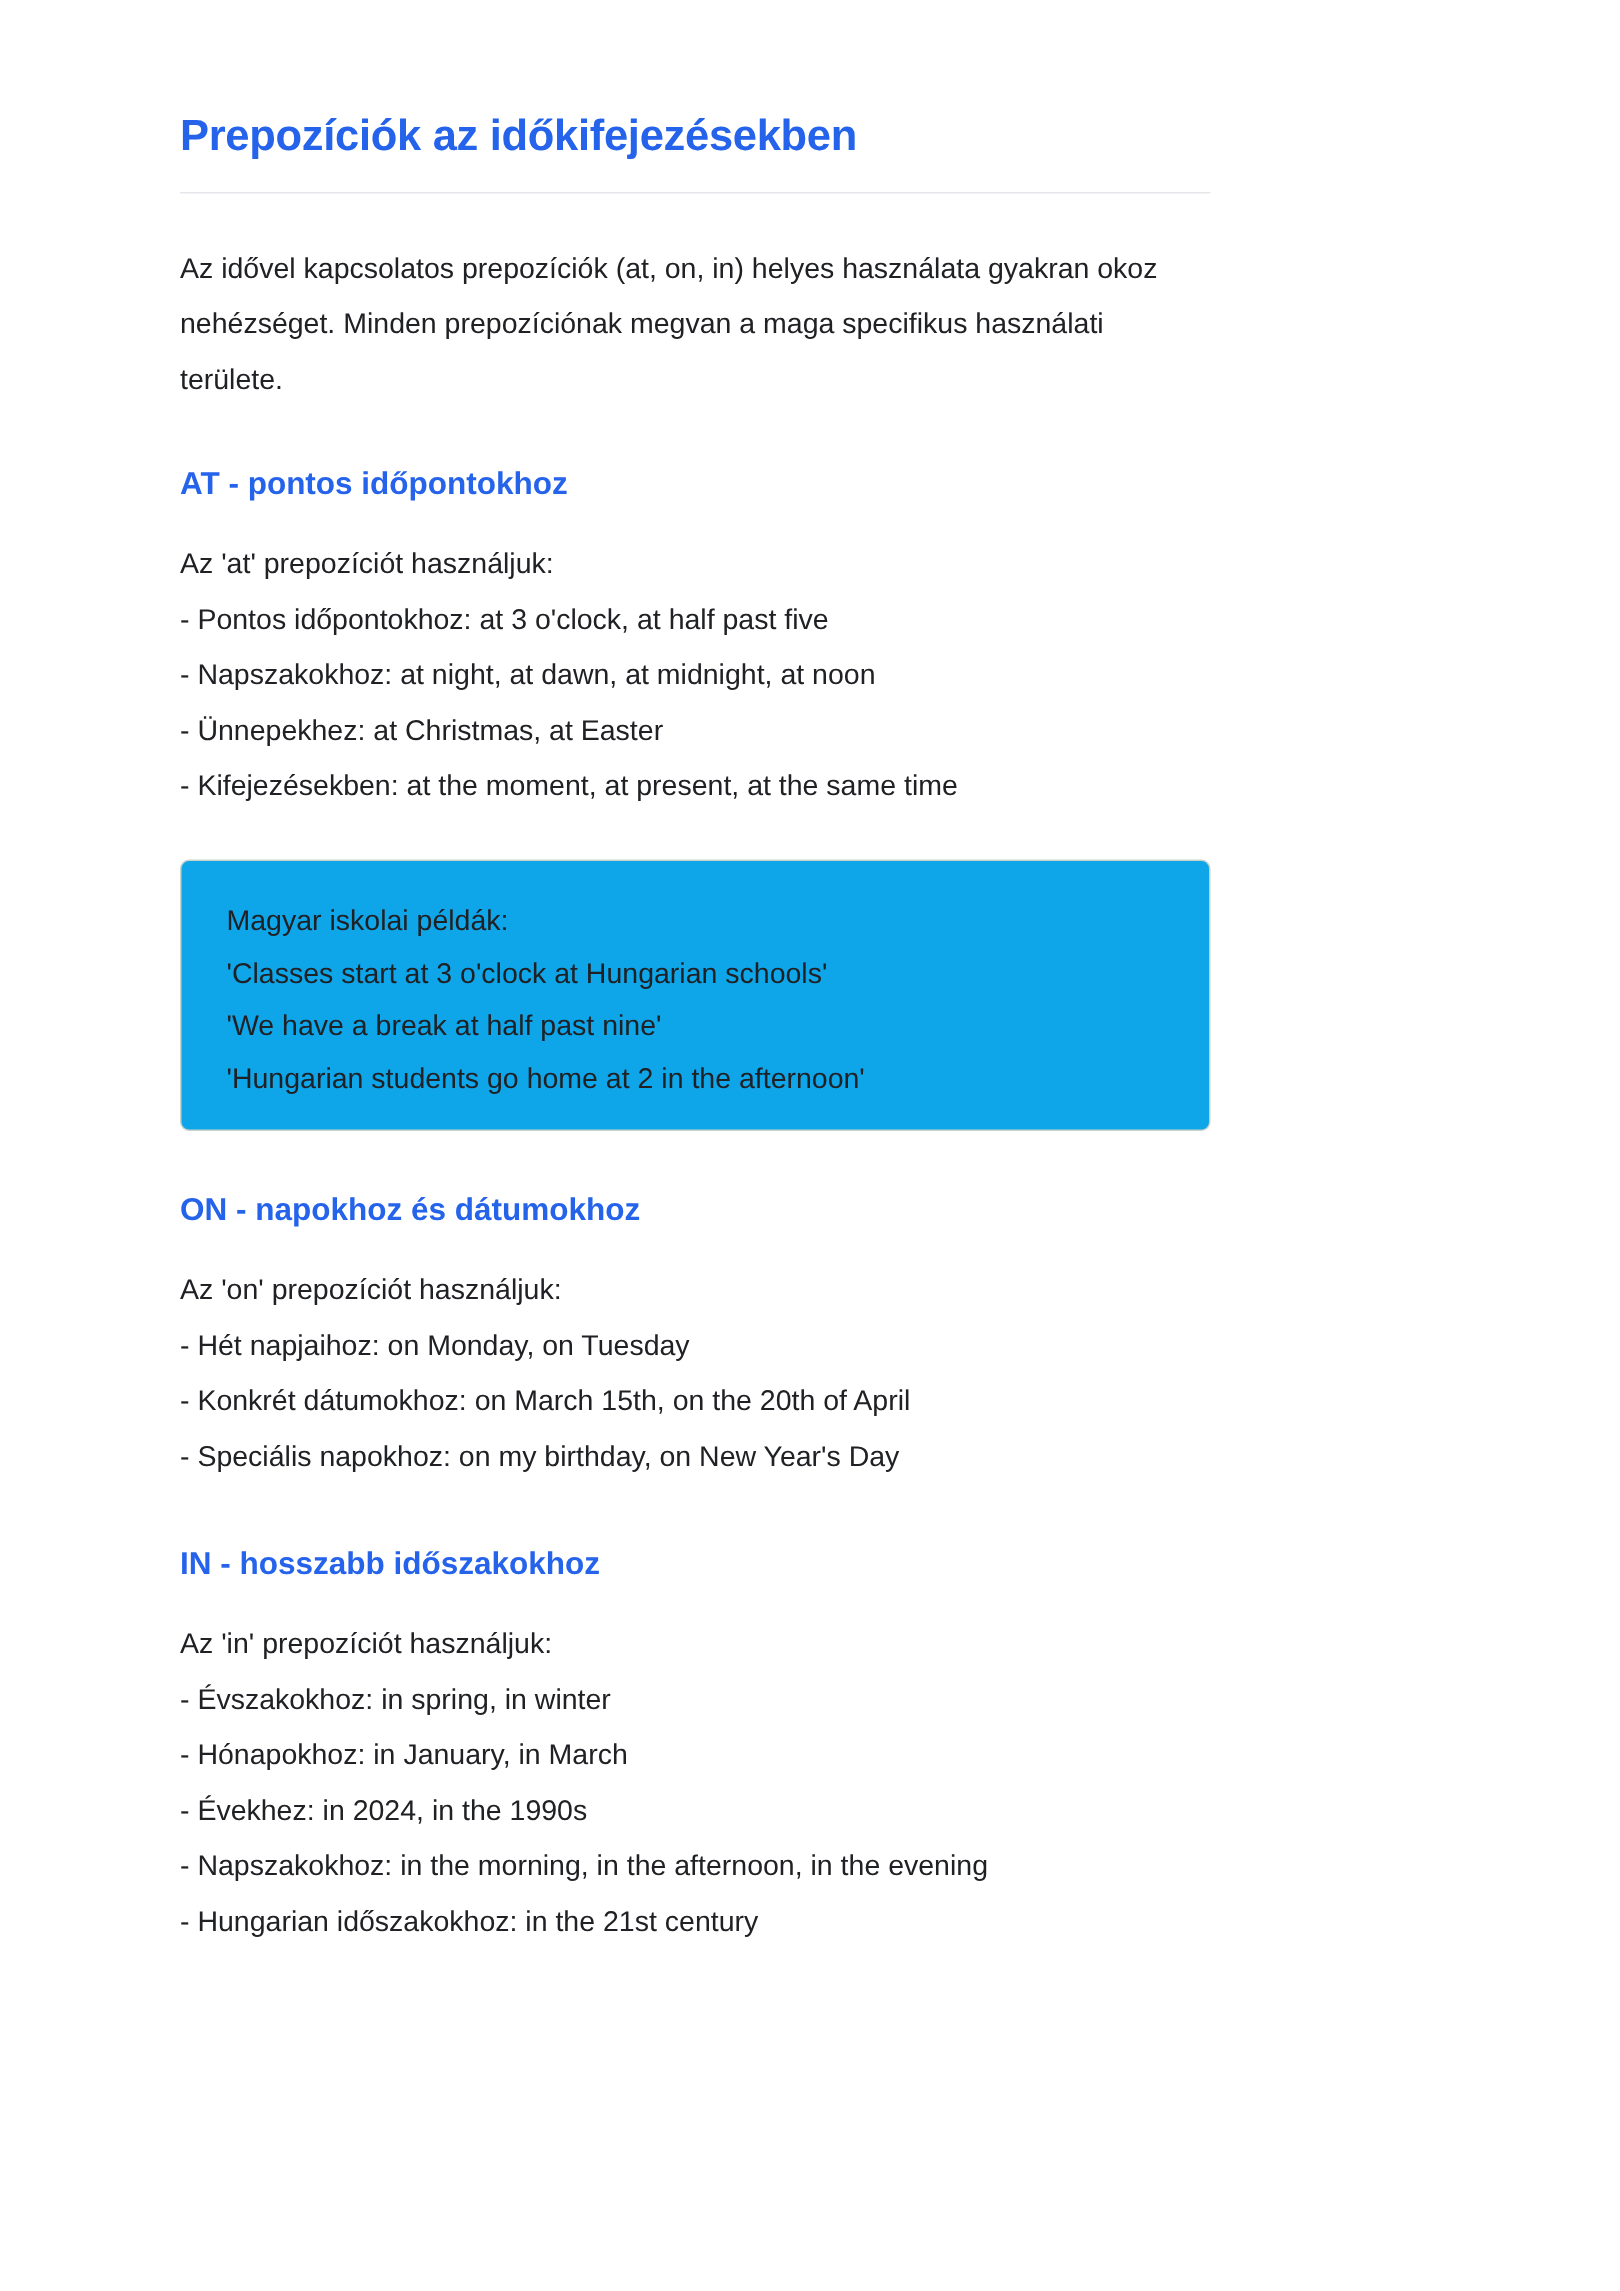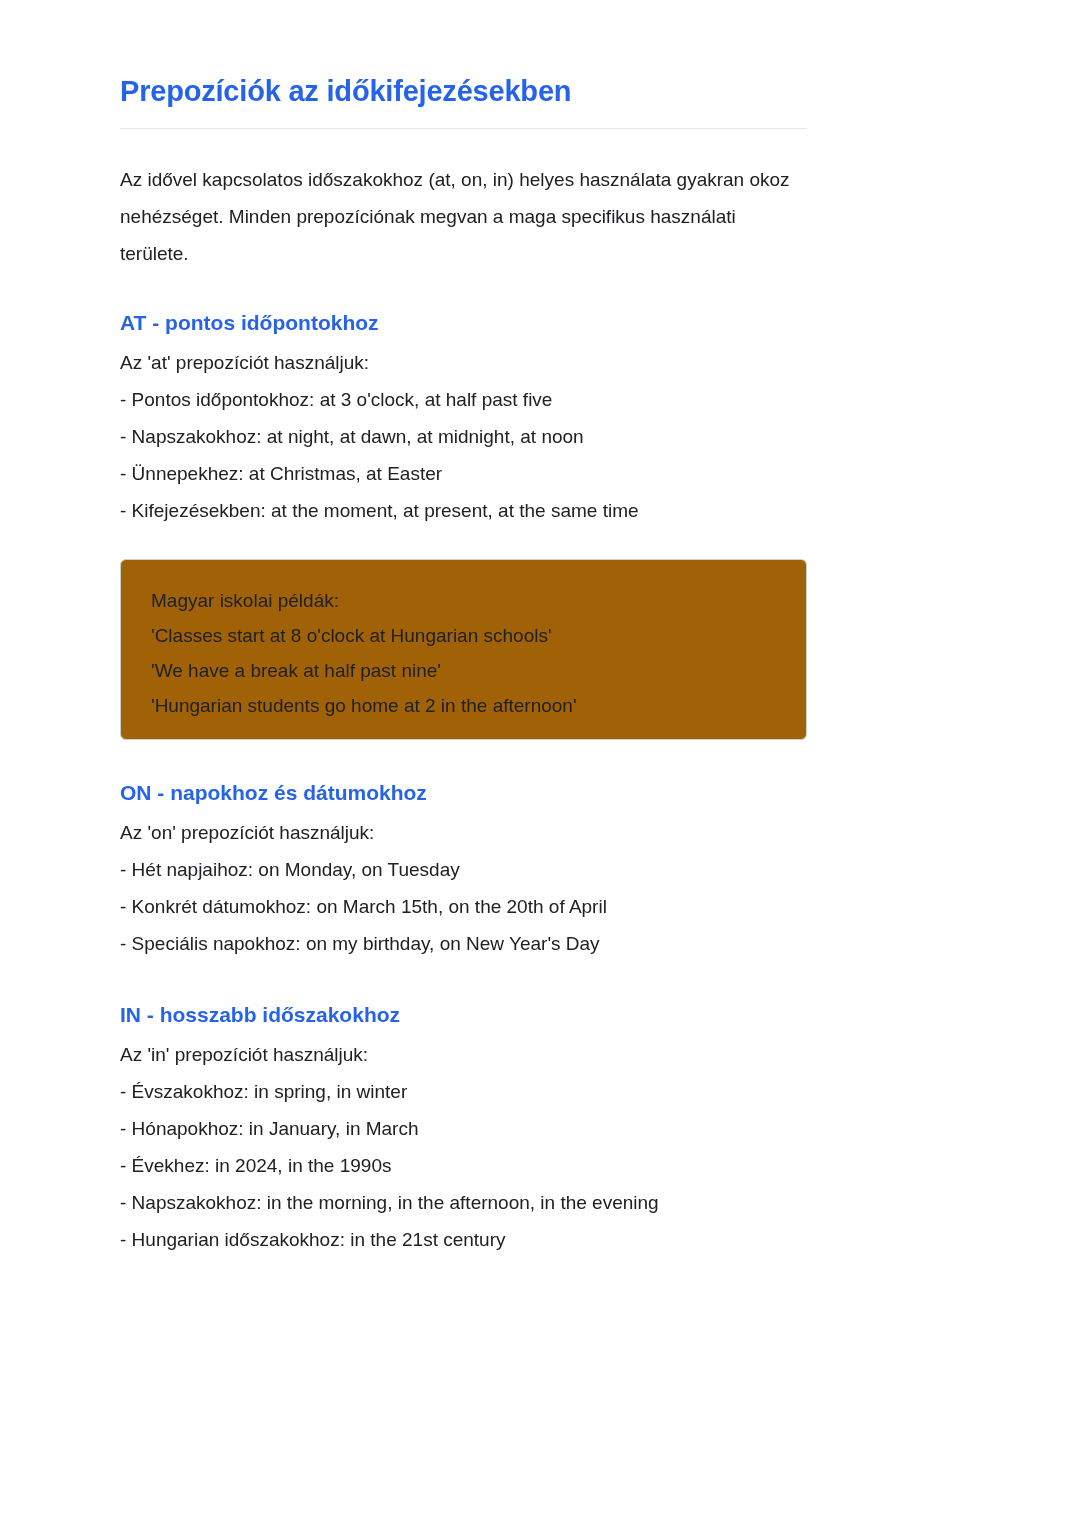--- a/index.html
+++ b/index.html
@@ -44,25 +44,25 @@
     color: #2563eb;
     font-size: 21px;
     font-weight: 700;
     line-height: 26px;
     margin: 38px 0 0 0;
   }
   .section-heading.gap-lg {
     margin-top: 40px;
   }
   .section-intro {
-    margin-top: 8px;
+    margin-top: 22px;
   }
   .example-box {
     box-sizing: border-box;
-    background: #a16207;
+    background: #0ea5e9;
     border: 1px solid #c8d3ca;
     border-radius: 6px;
     margin-top: 30px;
     padding: 23px 30px 16px 30px;
   }
   .example-line {
     font-size: 19px;
     line-height: 35px;
     white-space: nowrap;
   }
@@ -70,39 +70,39 @@
 </head>
 <body>
 
 <div class="page">
 
   <h1 class="doc-title">Prepozíciók az időkifejezésekben</h1>
 
   <hr class="divider">
 
   <div>
-    <div class="body-line">Az idővel kapcsolatos időszakokhoz (at, on, in) helyes használata gyakran okoz</div>
+    <div class="body-line">Az idővel kapcsolatos prepozíciók (at, on, in) helyes használata gyakran okoz</div>
     <div class="body-line">nehézséget. Minden prepozíciónak megvan a maga specifikus használati</div>
     <div class="body-line">területe.</div>
   </div>
 
   <div>
     <h2 class="section-heading">AT - pontos időpontokhoz</h2>
     <div class="body-line section-intro">Az 'at' prepozíciót használjuk:</div>
     <div>
       <div class="body-line">- Pontos időpontokhoz: at 3 o'clock, at half past five</div>
       <div class="body-line">- Napszakokhoz: at night, at dawn, at midnight, at noon</div>
       <div class="body-line">- Ünnepekhez: at Christmas, at Easter</div>
       <div class="body-line">- Kifejezésekben: at the moment, at present, at the same time</div>
     </div>
   </div>
 
   <div class="example-box">
     <div class="example-line">Magyar iskolai példák:</div>
-    <div class="example-line">'Classes start at 8 o'clock at Hungarian schools'</div>
+    <div class="example-line">'Classes start at 3 o'clock at Hungarian schools'</div>
     <div class="example-line">'We have a break at half past nine'</div>
     <div class="example-line">'Hungarian students go home at 2 in the afternoon'</div>
   </div>
 
   <div>
     <h2 class="section-heading gap-lg">ON - napokhoz és dátumokhoz</h2>
     <div class="body-line section-intro">Az 'on' prepozíciót használjuk:</div>
     <div>
       <div class="body-line">- Hét napjaihoz: on Monday, on Tuesday</div>
       <div class="body-line">- Konkrét dátumokhoz: on March 15th, on the 20th of April</div>

